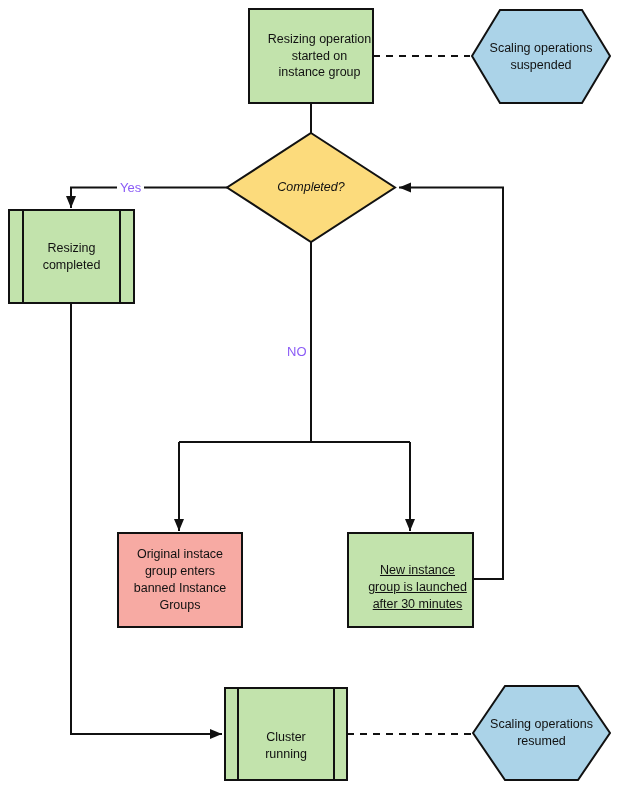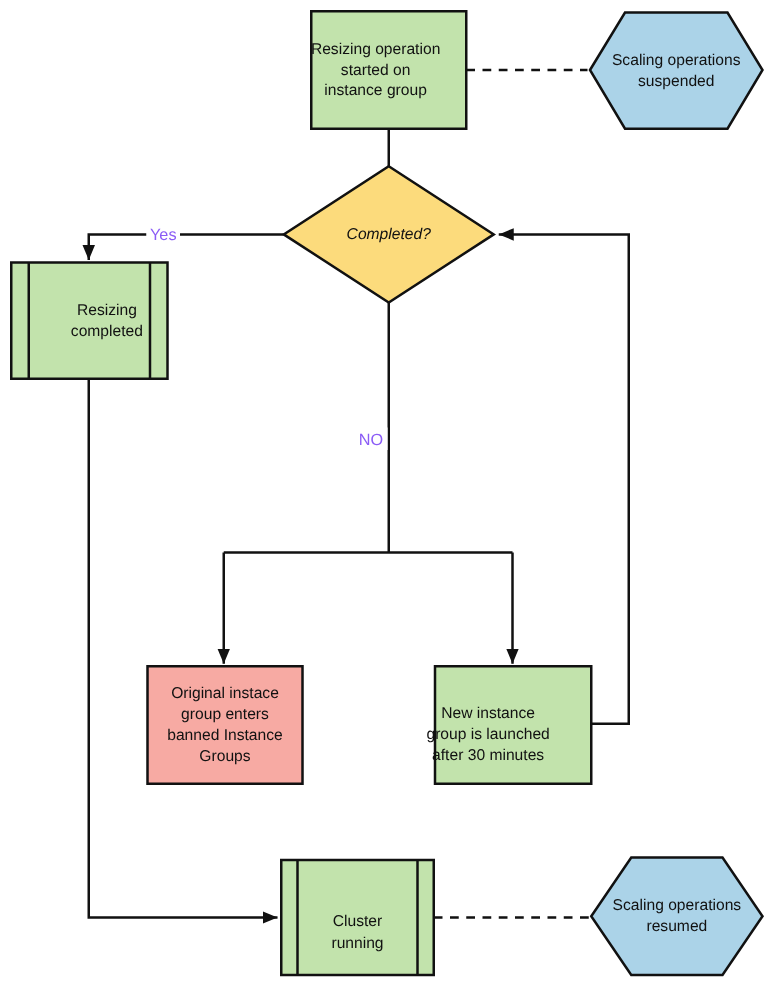--- a/index.html
+++ b/index.html
@@ -76,38 +76,38 @@
 
     <g>
       <rect x="225" y="688" width="122" height="92" stroke="#111111" stroke-width="2" fill="#c2e3ac"></rect>
       <line x1="238" y1="688" x2="238" y2="780" stroke="#111111" stroke-width="2"></line>
       <line x1="334" y1="688" x2="334" y2="780" stroke="#111111" stroke-width="2"></line>
     </g>
 
     <polygon points="473,733 505,686 578,686 610,733 578,780 505,780" stroke="#111111" stroke-width="2" fill="#abd3e8"></polygon>
   </svg>
 
-  <div class="node-label" style="left:245px; top:9px; width:111px; height:94px;border-radius:27px;">Resizing operation
+  <div class="node-label" style="left:264px; top:9px; width:111px; height:94px;border-radius:27px;">Resizing operation
 started on
 instance group</div>
 
   <div class="node-label" style="left:472px; top:10px; width:138px; height:93px;">Scaling operations
 suspended</div>
 
   <div class="node-label" style="left:227px; top:133px; width:168px; height:109px;font-style:italic;">Completed?</div>
 
-  <div class="node-label" style="left:23px; top:210px; width:125px; height:93px;">Resizing
+  <div class="node-label" style="left:9px; top:210px; width:125px; height:93px;">Resizing
 completed</div>
 
   <div class="node-label" style="left:118px; top:533px; width:124px; height:94px;">Original instace
 group enters
 banned Instance
 Groups</div>
 
-  <div class="node-label" style="left:328px; top:533px; width:125px; height:109px;">New instance
+  <div class="node-label" style="left:355px; top:533px; width:125px; height:109px;text-decoration:underline;">New instance
 group is launched
 after 30 minutes</div>
 
   <div class="node-label" style="left:225px; top:688px; width:122px; height:115px;">Cluster
 running</div>
 
   <div class="node-label" style="left:473px; top:686px; width:137px; height:94px;">Scaling operations
 resumed</div>
 
   <div class="edge-label" style="left:117px; top:178px; height:18px;">Yes</div>

